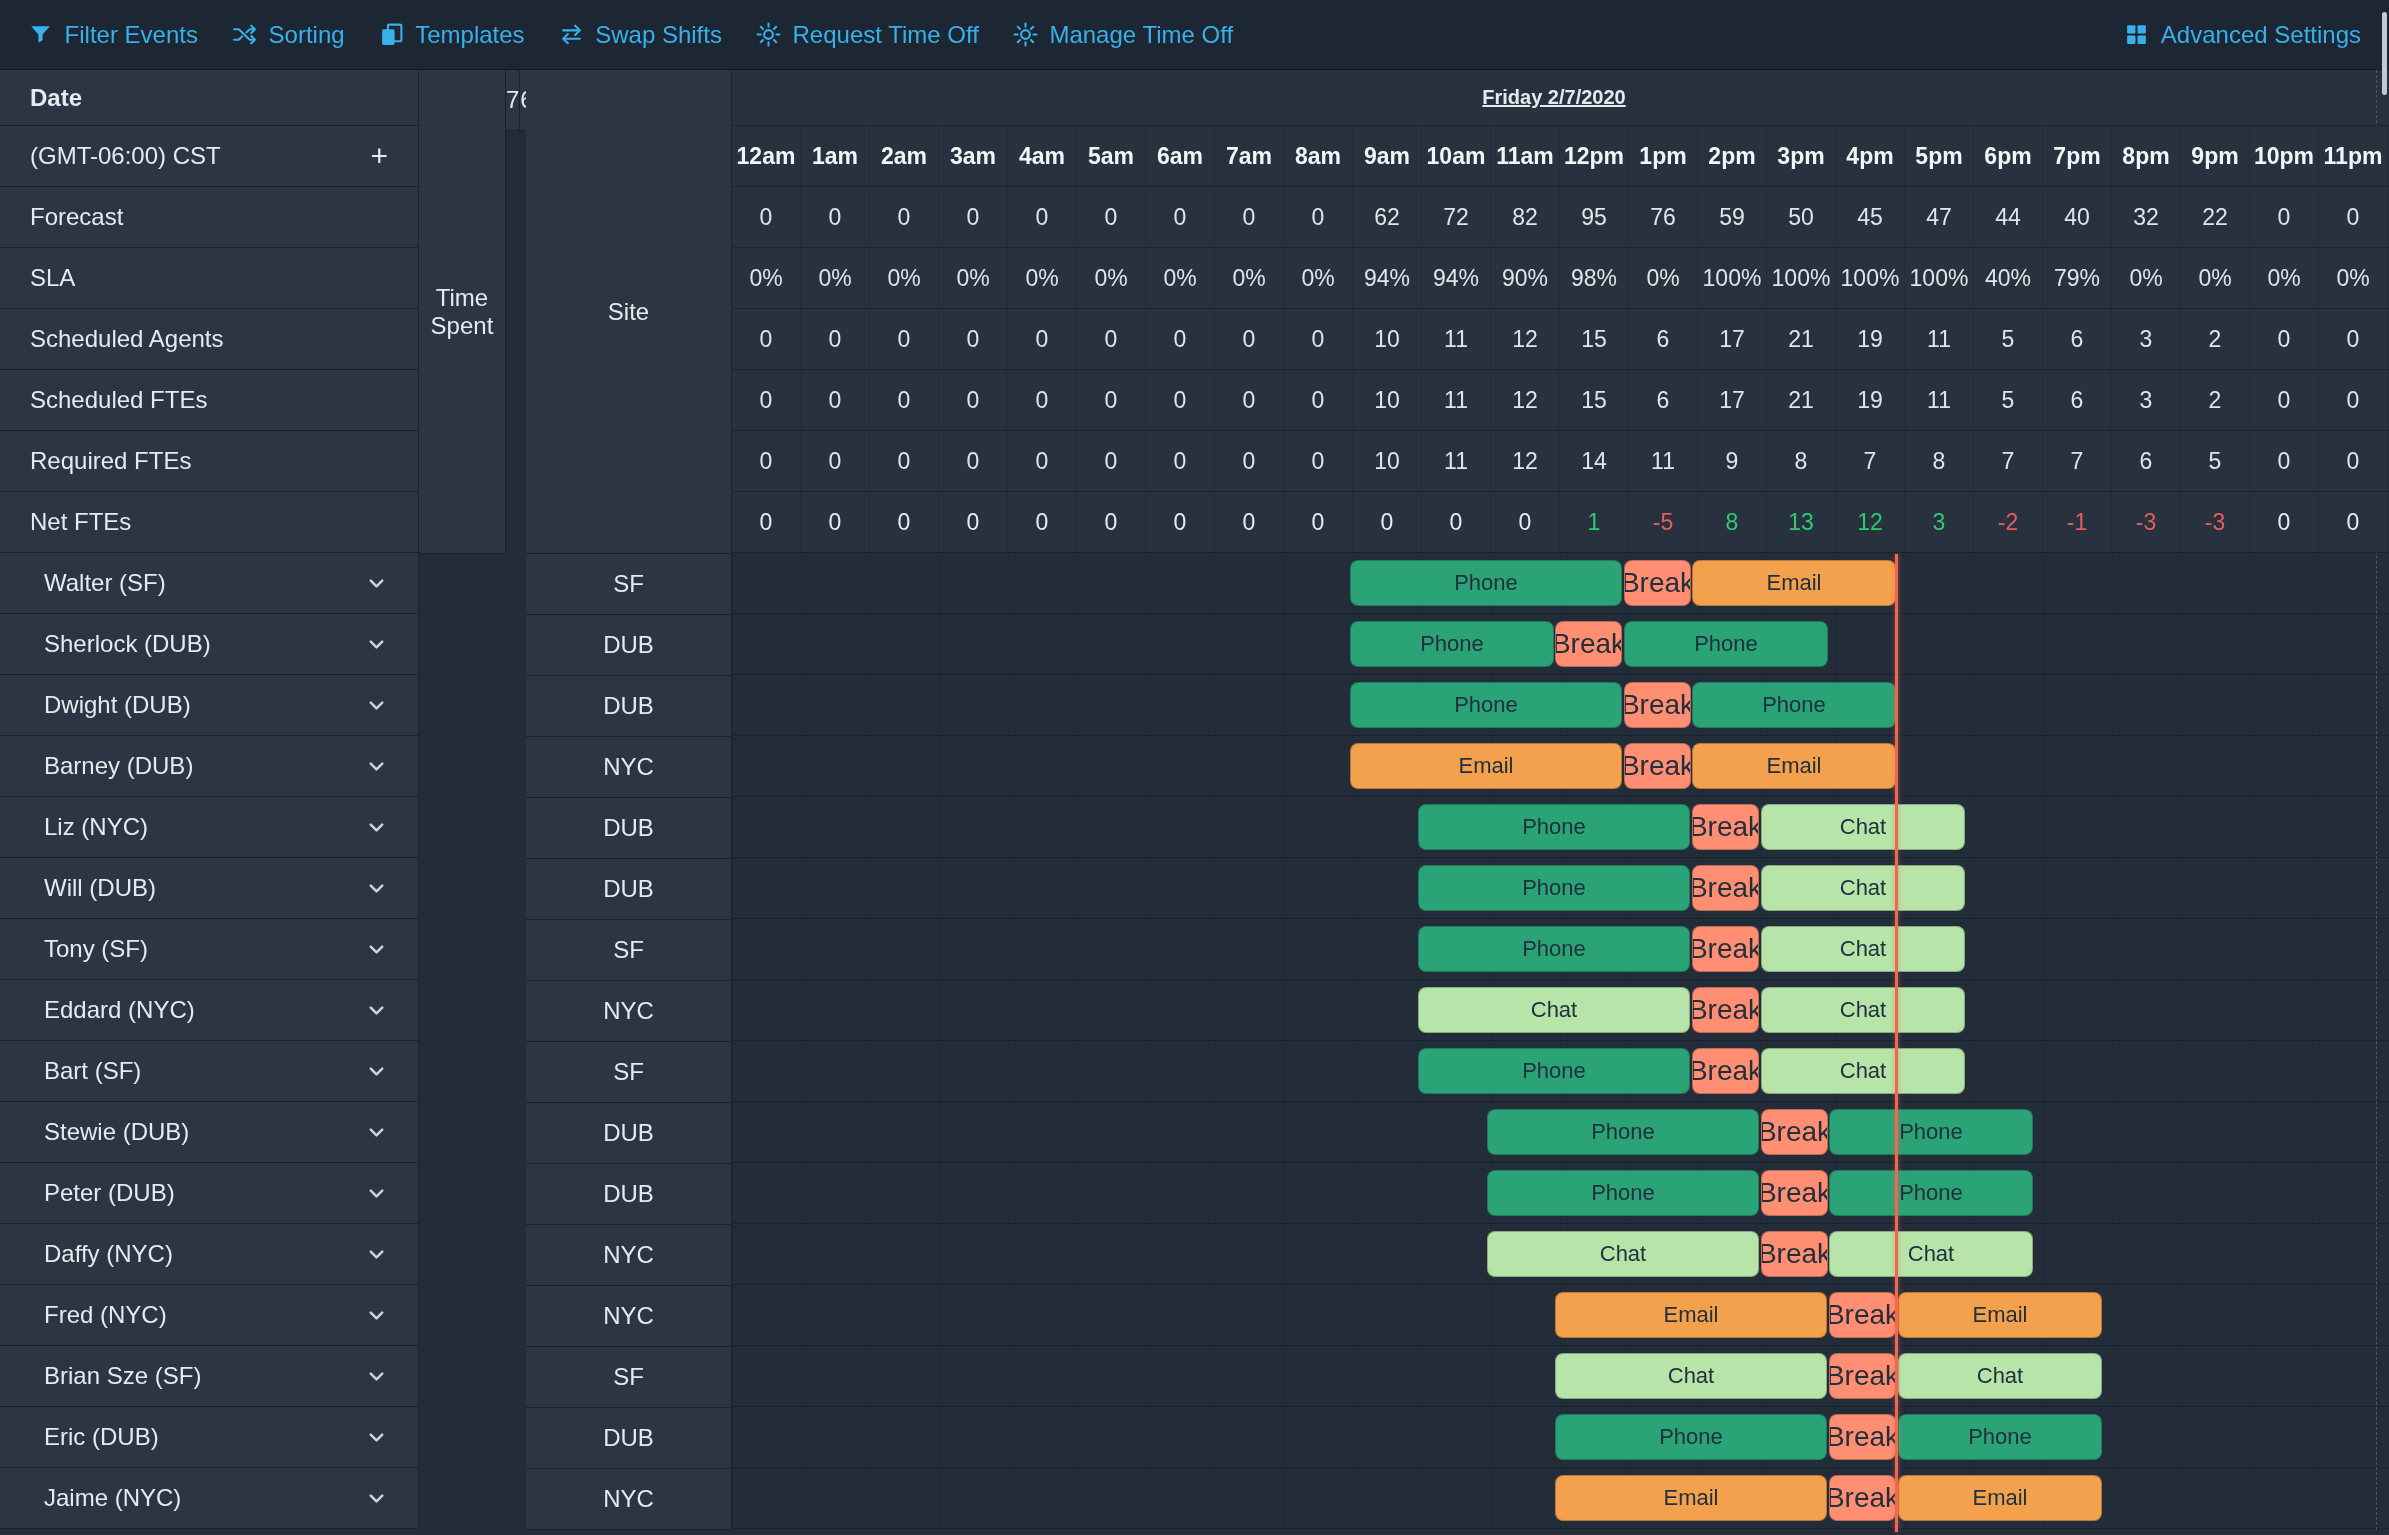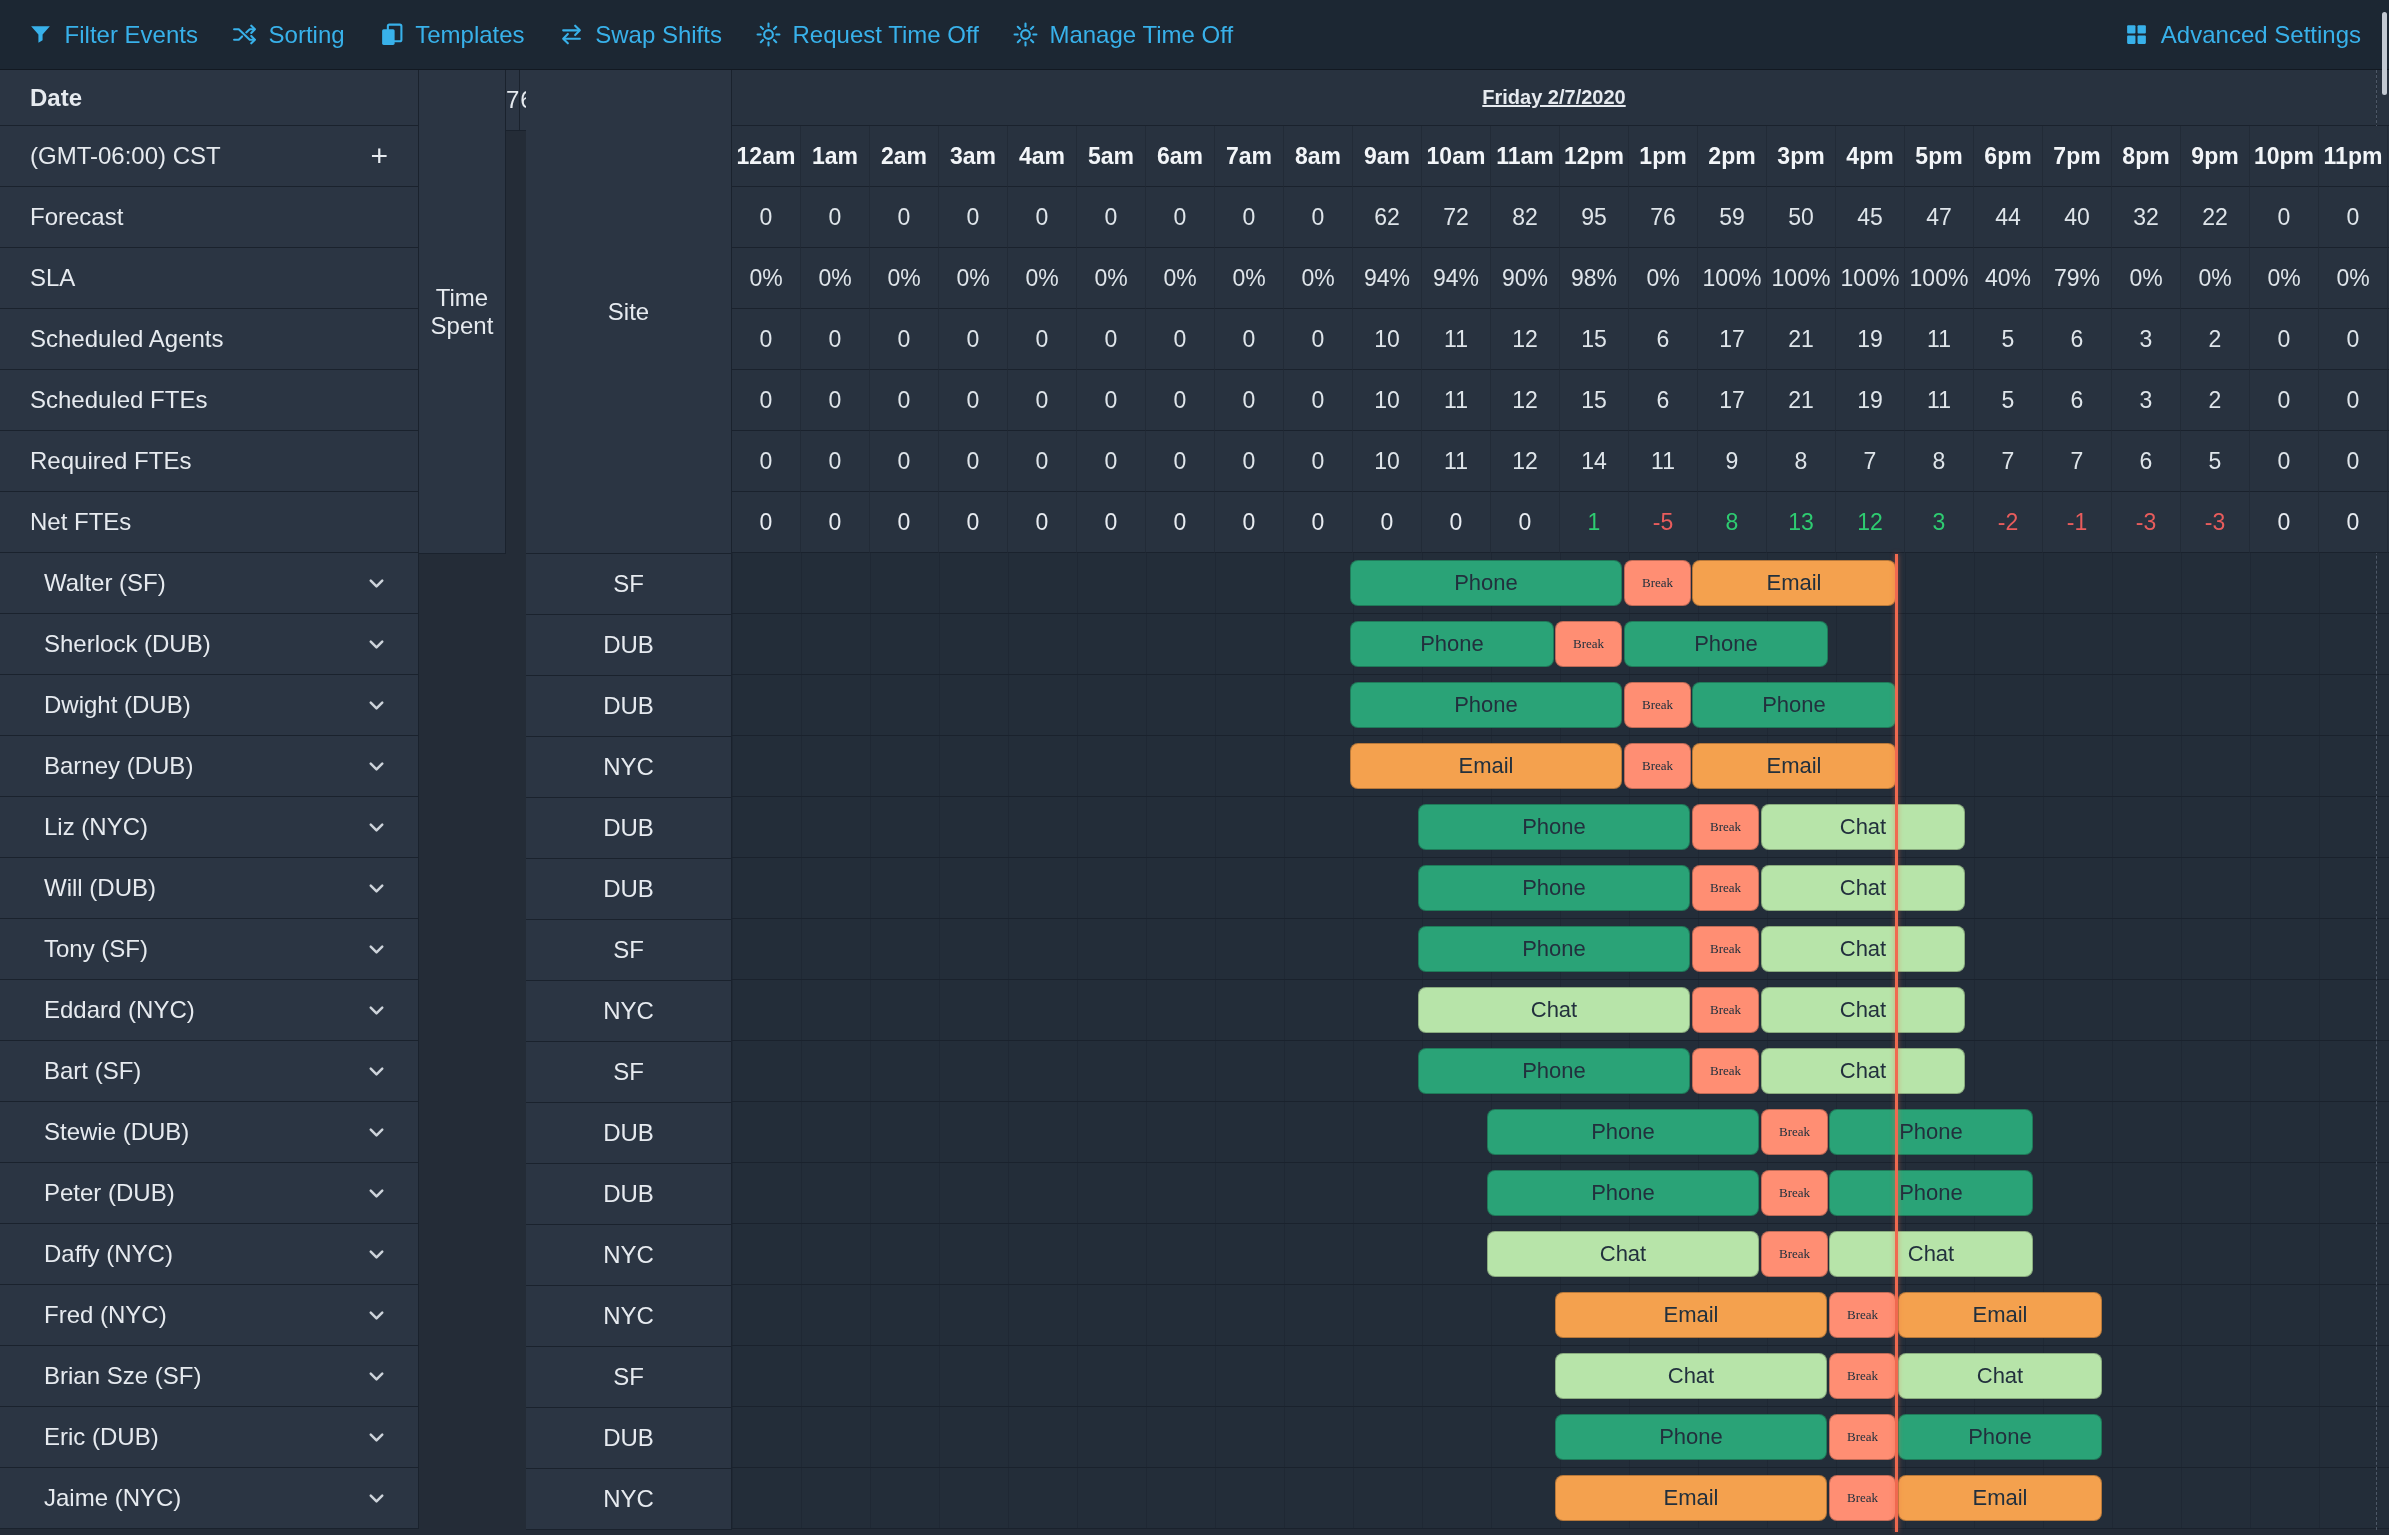--- a/index.html
+++ b/index.html
@@ -79,21 +79,21 @@
     background:var(--sched-bg);
     background-image:repeating-linear-gradient(to right,#1f2834 0,#1f2834 0.8px,transparent 0.8px,transparent 69px);
     border-bottom:0.8px solid var(--border);
   }
   .shift{
     position:absolute; top:6.6px; height:46px; border-radius:8px;
     display:flex; align-items:center; justify-content:center;
     font-size:22px; color:#22303d; border:0.8px solid rgba(0,0,0,.25);
     z-index:2; cursor:pointer; overflow:hidden; white-space:nowrap;
   }
-  .shift-break{ font-size:13px;font-family:Liberation Serif, serif; }
+  .shift-break{ font-size:28px; }
   .time-line{
     position:absolute; top:484px; height:978px; width:3.3px;
     background:#f0694f; box-shadow:0 0 5.8px rgba(240,105,79,.55); z-index:6;
   }
   
   .next-cell{ width:11.6px; background:var(--hours-bg); border-bottom:0.8px solid var(--border); }
   .next-cell.sched{ background:var(--sched-bg); }
   .edge-thumb{
     position:fixed; right:2.5px; top:11.6px; width:5px; height:83px;
     background:#c2c9d2; border-radius:3.3px; z-index:20; cursor:pointer;

